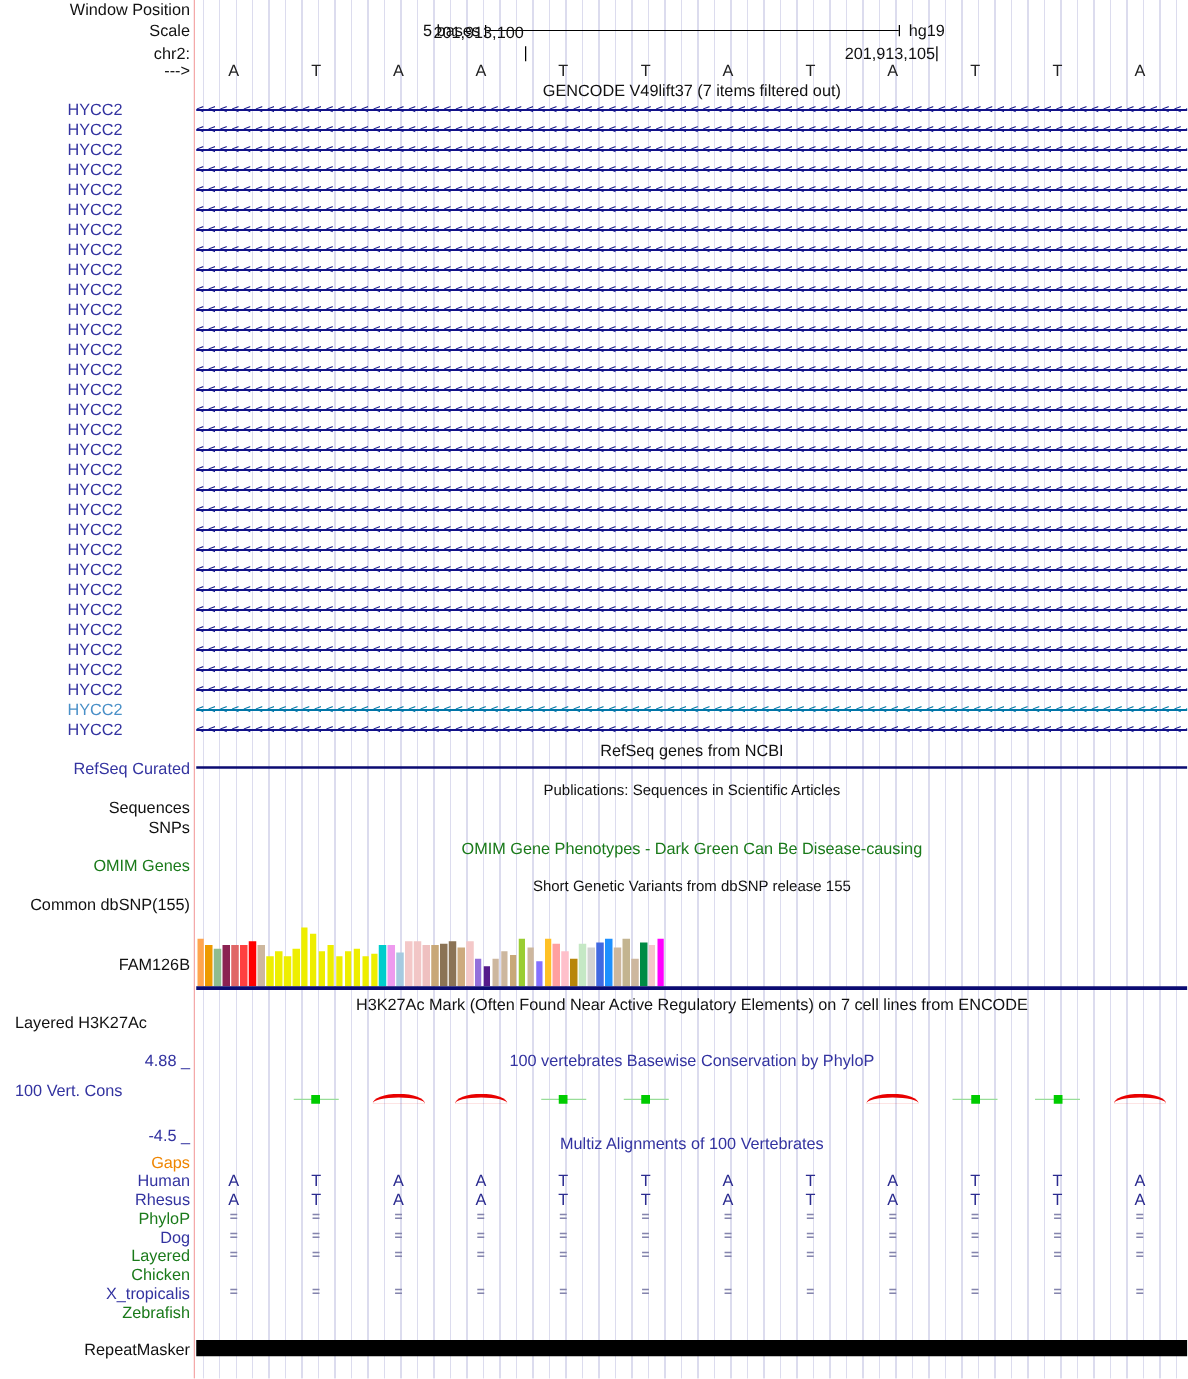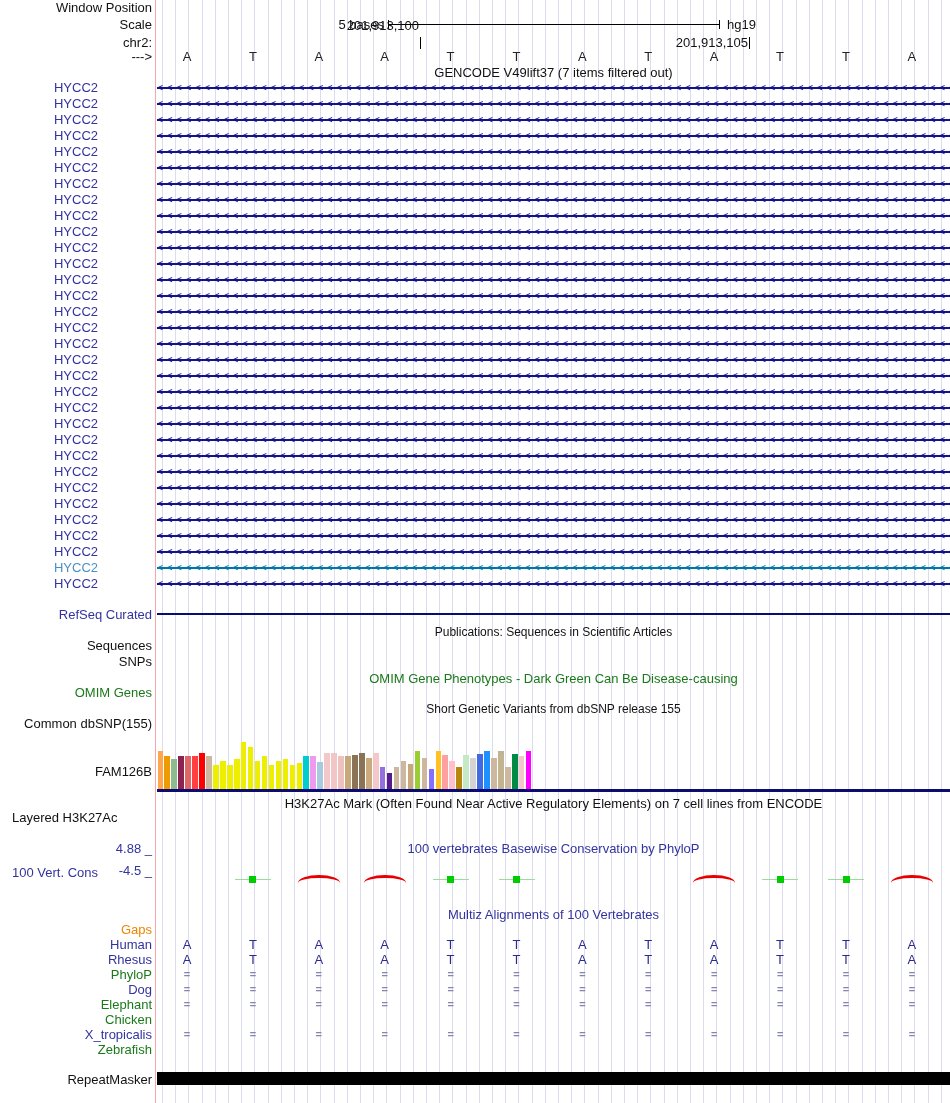--- a/index.html
+++ b/index.html
@@ -145,20 +145,21 @@
       <div class="gene-label" style="top: 528px;">HYCC2</div>
       <div class="gene-arrows" style="top: 528px;">&lt;&lt;&lt;&lt;&lt;&lt;&lt;&lt;&lt;&lt;&lt;&lt;&lt;&lt;&lt;&lt;&lt;&lt;&lt;&lt;&lt;&lt;&lt;&lt;&lt;&lt;&lt;&lt;&lt;&lt;&lt;&lt;&lt;&lt;&lt;&lt;&lt;&lt;&lt;&lt;&lt;&lt;&lt;&lt;&lt;&lt;&lt;&lt;&lt;&lt;&lt;&lt;&lt;&lt;&lt;&lt;&lt;&lt;&lt;&lt;&lt;&lt;&lt;&lt;&lt;&lt;&lt;&lt;&lt;&lt;&lt;&lt;&lt;&lt;&lt;&lt;&lt;&lt;&lt;&lt;&lt;&lt;&lt;&lt;&lt;&lt;&lt;&lt;&lt;&lt;&lt;&lt;</div>
       <div class="gene-label" style="top: 544px;">HYCC2</div>
       <div class="gene-arrows" style="top: 544px;">&lt;&lt;&lt;&lt;&lt;&lt;&lt;&lt;&lt;&lt;&lt;&lt;&lt;&lt;&lt;&lt;&lt;&lt;&lt;&lt;&lt;&lt;&lt;&lt;&lt;&lt;&lt;&lt;&lt;&lt;&lt;&lt;&lt;&lt;&lt;&lt;&lt;&lt;&lt;&lt;&lt;&lt;&lt;&lt;&lt;&lt;&lt;&lt;&lt;&lt;&lt;&lt;&lt;&lt;&lt;&lt;&lt;&lt;&lt;&lt;&lt;&lt;&lt;&lt;&lt;&lt;&lt;&lt;&lt;&lt;&lt;&lt;&lt;&lt;&lt;&lt;&lt;&lt;&lt;&lt;&lt;&lt;&lt;&lt;&lt;&lt;&lt;&lt;&lt;&lt;&lt;&lt;</div>
       <div class="gene-label teal" style="top: 560px;">HYCC2</div>
       <div class="gene-arrows teal" style="top: 560px;">&lt;&lt;&lt;&lt;&lt;&lt;&lt;&lt;&lt;&lt;&lt;&lt;&lt;&lt;&lt;&lt;&lt;&lt;&lt;&lt;&lt;&lt;&lt;&lt;&lt;&lt;&lt;&lt;&lt;&lt;&lt;&lt;&lt;&lt;&lt;&lt;&lt;&lt;&lt;&lt;&lt;&lt;&lt;&lt;&lt;&lt;&lt;&lt;&lt;&lt;&lt;&lt;&lt;&lt;&lt;&lt;&lt;&lt;&lt;&lt;&lt;&lt;&lt;&lt;&lt;&lt;&lt;&lt;&lt;&lt;&lt;&lt;&lt;&lt;&lt;&lt;&lt;&lt;&lt;&lt;&lt;&lt;&lt;&lt;&lt;&lt;&lt;&lt;&lt;&lt;&lt;&lt;</div>
       <div class="gene-label" style="top: 576px;">HYCC2</div>
       <div class="gene-arrows" style="top: 576px;">&lt;&lt;&lt;&lt;&lt;&lt;&lt;&lt;&lt;&lt;&lt;&lt;&lt;&lt;&lt;&lt;&lt;&lt;&lt;&lt;&lt;&lt;&lt;&lt;&lt;&lt;&lt;&lt;&lt;&lt;&lt;&lt;&lt;&lt;&lt;&lt;&lt;&lt;&lt;&lt;&lt;&lt;&lt;&lt;&lt;&lt;&lt;&lt;&lt;&lt;&lt;&lt;&lt;&lt;&lt;&lt;&lt;&lt;&lt;&lt;&lt;&lt;&lt;&lt;&lt;&lt;&lt;&lt;&lt;&lt;&lt;&lt;&lt;&lt;&lt;&lt;&lt;&lt;&lt;&lt;&lt;&lt;&lt;&lt;&lt;&lt;&lt;&lt;&lt;&lt;&lt;&lt;</div>
     </div>
 
+  <div class="ctitle" style="top:594px">RefSeq genes from NCBI</div>
   <div class="lbl c-blue" style="top:608px">RefSeq Curated</div>
   <div class="hline" style="top:613px; height:2px"></div>
 
   <div class="ctitle small" style="top:625px">Publications: Sequences in Scientific Articles</div>
   <div class="lbl" style="top:639px">Sequences</div>
   <div class="lbl" style="top:655px">SNPs</div>
 
   <div class="ctitle c-green" style="top:672px">OMIM Gene Phenotypes - Dark Green Can Be Disease-causing</div>
   <div class="lbl c-green" style="top:686px">OMIM Genes</div>
 
@@ -239,21 +240,21 @@
       <div class="cons-sq" style="left: 447.1px; top: 876px;"></div>
       <div class="cons-line" style="left: 498.5px; top: 879px;"></div>
       <div class="cons-sq" style="left: 513px; top: 876px;"></div>
       <div class="cons-arc" style="left: 693.2px; top: 875px;"></div>
       <div class="cons-line" style="left: 762.1px; top: 879px;"></div>
       <div class="cons-sq" style="left: 776.6px; top: 876px;"></div>
       <div class="cons-line" style="left: 828px; top: 879px;"></div>
       <div class="cons-sq" style="left: 842.5px; top: 876px;"></div>
       <div class="cons-arc" style="left: 890.9px; top: 875px;"></div>
     </div>
-  <div class="lbl c-blue" style="top:864px">-4.5 _</div>
+  <div class="lbl c-blue" style="top:902px">-4.5 _</div>
 
   <div class="ctitle c-blue" style="top:908px">Multiz Alignments of 100 Vertebrates</div>
   <div id="multiz-rows">
       <div class="mlabel c-orange" style="top: 922px;">Gaps</div>
       <div class="mlabel c-blue" style="top: 937px;">Human</div>
       <div class="aln letter" style="left: 187px; top: 937px;">A</div>
       <div class="aln letter" style="left: 252.9px; top: 937px;">T</div>
       <div class="aln letter" style="left: 318.8px; top: 937px;">A</div>
       <div class="aln letter" style="left: 384.7px; top: 937px;">A</div>
       <div class="aln letter" style="left: 450.6px; top: 937px;">T</div>
@@ -296,21 +297,21 @@
       <div class="aln mark" style="left: 318.8px; top: 982px;">=</div>
       <div class="aln mark" style="left: 384.7px; top: 982px;">=</div>
       <div class="aln mark" style="left: 450.6px; top: 982px;">=</div>
       <div class="aln mark" style="left: 516.5px; top: 982px;">=</div>
       <div class="aln mark" style="left: 582.4px; top: 982px;">=</div>
       <div class="aln mark" style="left: 648.3px; top: 982px;">=</div>
       <div class="aln mark" style="left: 714.2px; top: 982px;">=</div>
       <div class="aln mark" style="left: 780.1px; top: 982px;">=</div>
       <div class="aln mark" style="left: 846px; top: 982px;">=</div>
       <div class="aln mark" style="left: 911.9px; top: 982px;">=</div>
-      <div class="mlabel c-green" style="top: 997px;">Elephant</div>
+      <div class="mlabel c-green" style="top: 997px;">Layered</div>
       <div class="aln mark" style="left: 187px; top: 997px;">=</div>
       <div class="aln mark" style="left: 252.9px; top: 997px;">=</div>
       <div class="aln mark" style="left: 318.8px; top: 997px;">=</div>
       <div class="aln mark" style="left: 384.7px; top: 997px;">=</div>
       <div class="aln mark" style="left: 450.6px; top: 997px;">=</div>
       <div class="aln mark" style="left: 516.5px; top: 997px;">=</div>
       <div class="aln mark" style="left: 582.4px; top: 997px;">=</div>
       <div class="aln mark" style="left: 648.3px; top: 997px;">=</div>
       <div class="aln mark" style="left: 714.2px; top: 997px;">=</div>
       <div class="aln mark" style="left: 780.1px; top: 997px;">=</div>

